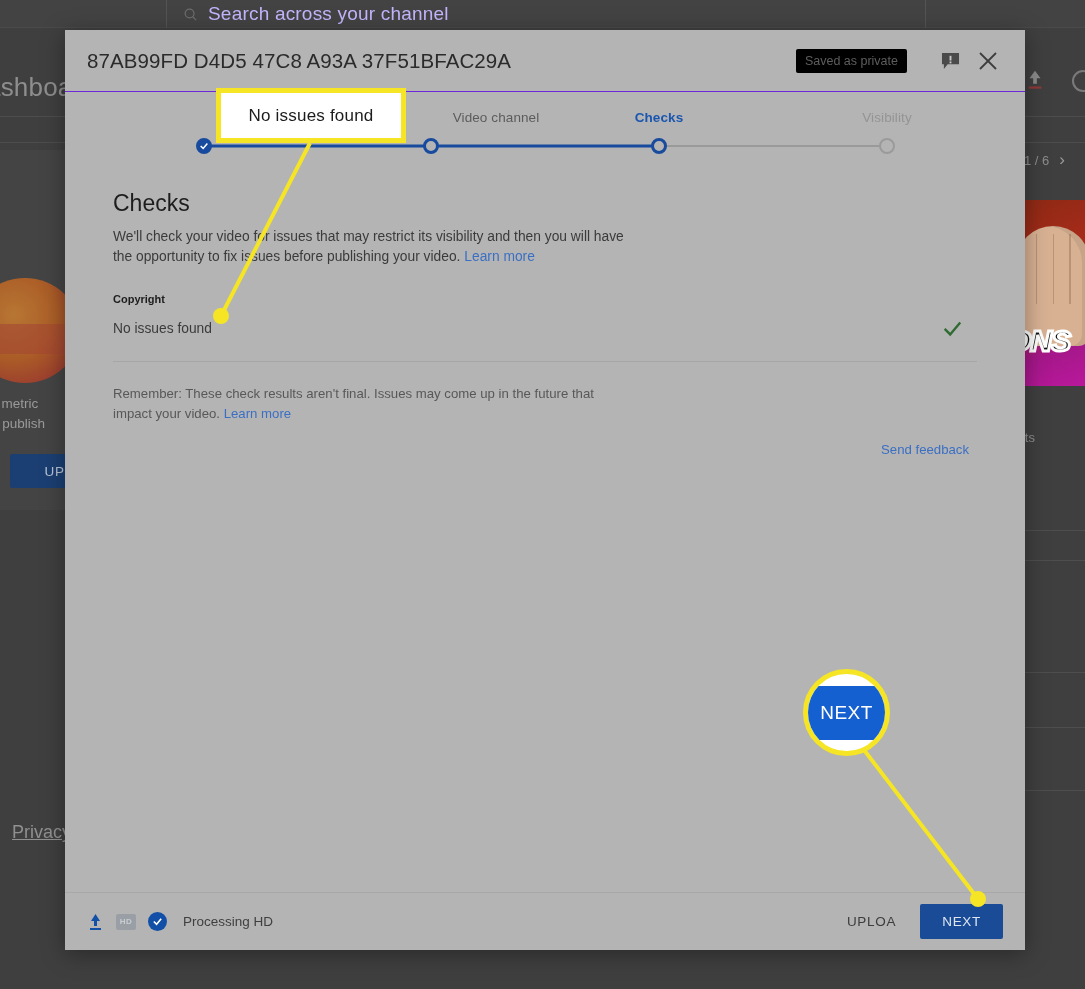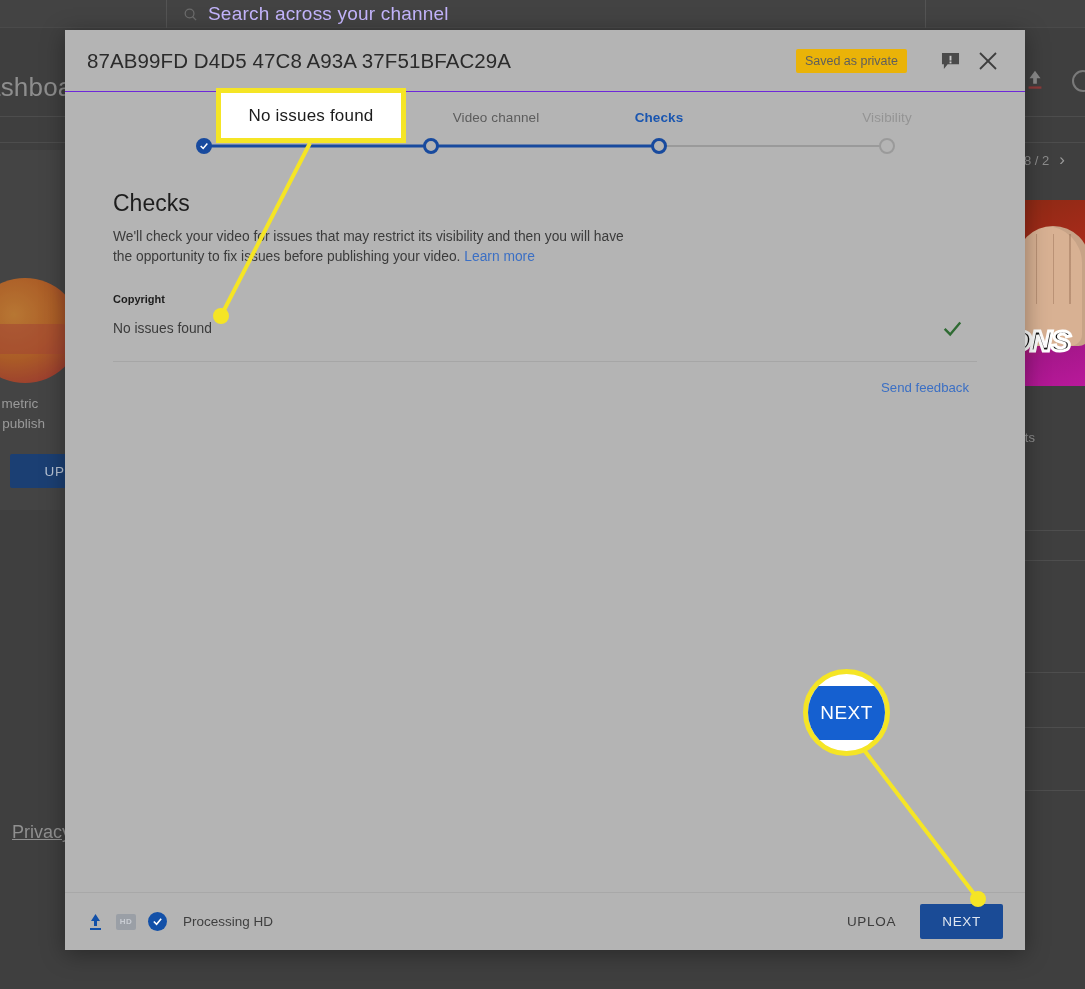--- a/index.html
+++ b/index.html
@@ -108,21 +108,21 @@
   .modal-header {
     position: relative; height: 62px;
     display: flex; align-items: center; padding: 0 22px 0 22px;
     border-bottom: 1px solid #6d28d9;
   }
   .modal-title {
     font-size: 20.5px; color: #2b2b2b; font-weight: 500; letter-spacing: .1px;
     flex: 1;
   }
   .saved-badge {
-    background: #eab308; color: #5e5e5e; font-size: 12.5px;
+    background: #000000; color: #5e5e5e; font-size: 12.5px;
     padding: 5px 9px; border-radius: 2px; margin-right: 20px;
   }
   .icon-btn {
     width: 30px; height: 30px; display: flex; align-items: center; justify-content: center;
     margin-left: 8px; cursor: pointer;
   }
   .feedback-glyph { width: 19px; height: 18px; }
   .close-glyph { width: 20px; height: 20px; }
 
   
@@ -243,21 +243,21 @@
     <svg class="bg-upicon" viewBox="0 0 24 26">
       <path d="M12 3 L18 11 L14 11 L14 17 L10 17 L10 11 L6 11 Z" fill="#8a8a8a"></path>
       <rect x="5" y="20" width="14" height="2.5" fill="#8d3a3a"></rect>
     </svg>
     <div class="bg-avatar"></div>
 
     <div class="bg-divline"></div>
     <div class="bg-divline2"></div>
 
     <div class="bg-pager">
-      <span>8 / 2</span>
+      <span>1 / 6</span>
       <span class="chev">›</span>
     </div>
 
     <div class="bg-thumb">
       <div class="bg-hand"></div>
       <div class="bg-thumbtext">ONS</div>
     </div>
     <div class="bg-shorts">horts</div>
 
     <div class="bg-rowline" style="top:530px"></div>
@@ -335,20 +335,24 @@
 
       <div class="check-row">
         <span class="check-row-text">No issues found</span>
         <svg class="check-ok" viewBox="0 0 24 24">
           <polyline points="4,13 10,19 21,6" fill="none" stroke="#2f6b33" stroke-width="2.6"></polyline>
         </svg>
       </div>
 
       <div class="hr"></div>
 
+      <div class="remember">
+        <span>Remember: These check results aren't final. Issues may come up in the future that impact your video.</span>
+        <a class="link">Learn more</a>
+      </div>
 
       <div class="feedback-row">
         <span class="feedback-link">Send feedback</span>
       </div>
     </div>
 
     <div class="modal-footer">
       <div class="fi">
         <svg class="up-ico" viewBox="0 0 17 18">
           <path d="M8.5 1 L13 8 L10 8 L10 13 L7 13 L7 8 L4 8 Z" fill="#1250a8"></path>

